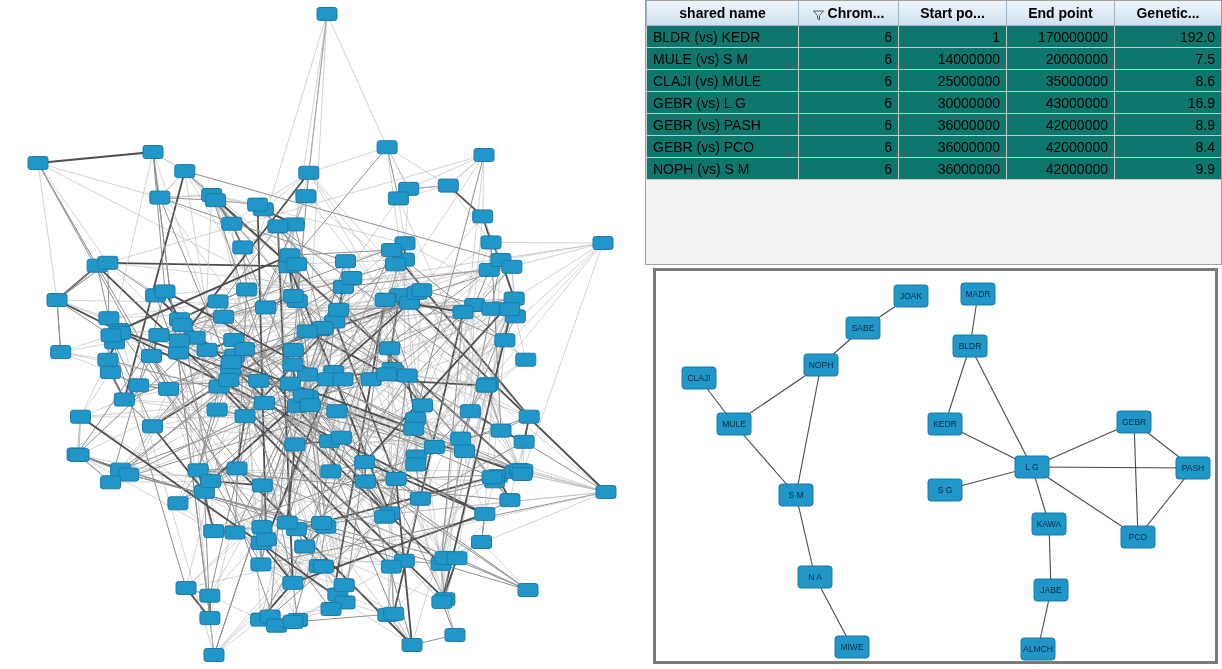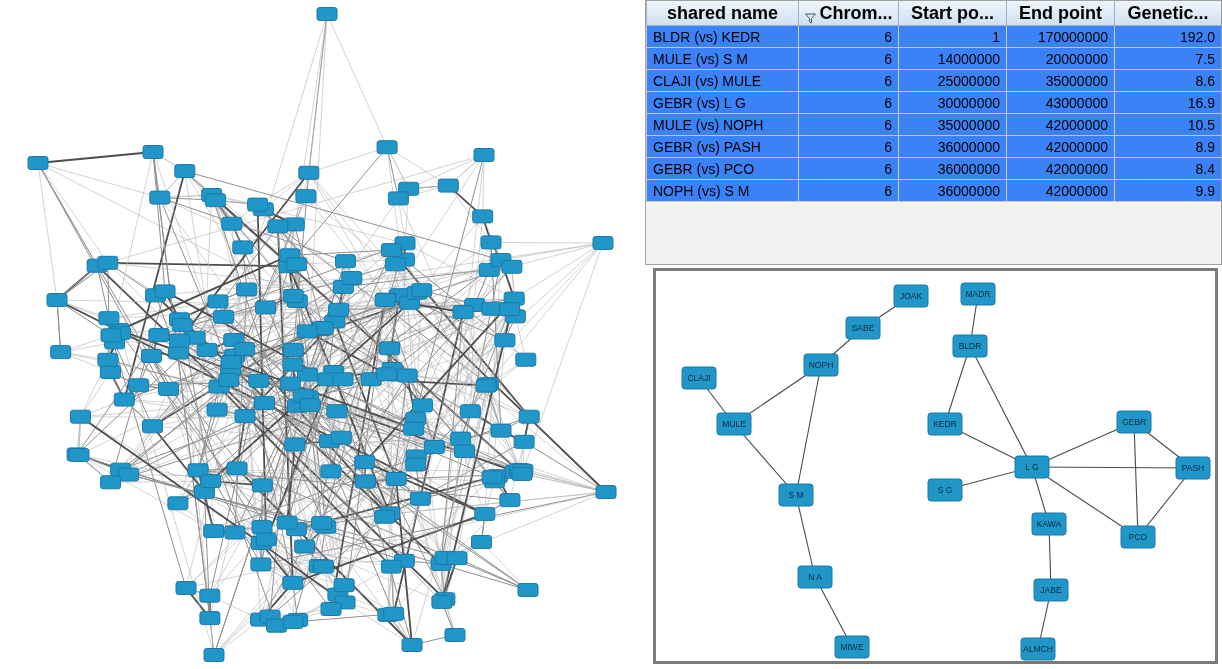--- a/index.html
+++ b/index.html
@@ -49,38 +49,38 @@
     font-size: 14px;
     color: #000;
   }
   #table-panel .tbl th {
     background: #d9e7f2;
     background: linear-gradient(#eef5fb, #cfe0ef);
     border: 1px solid #9bb4c8;
     border-top: none;
     height: 24px;
     font-weight: bold;
-    font-size: 18px;
+    font-size: 14px;
     padding: 0 6px;
     text-align: center;
     white-space: nowrap;
     overflow: hidden;
   }
   #table-panel .tbl th .hdr-inner {
     display: flex;
     align-items: center;
     justify-content: center;
     gap: 4px;
   }
   #table-panel .tbl th.col-name { text-align: center; }
   #table-panel .tbl td {
     border: 1px solid #c8c8c8;
     height: 21px;
     padding: 0 6px;
-    background: #3b82f6;
+    background: #0f766e;
     white-space: nowrap;
     overflow: hidden;
   }
   #table-panel .tbl td.num { text-align: right; }
   #table-panel .tbl td.name { text-align: left; }
   .filter-icon { display: inline-block; width: 11px; height: 11px; }
 
   
   #small-network {
     position: absolute;
@@ -1917,27 +1917,20 @@
             <td class="num">8.6</td>
           </tr>
           <tr>
             <td class="name">GEBR (vs) L G</td>
             <td class="num">6</td>
             <td class="num">30000000</td>
             <td class="num">43000000</td>
             <td class="num">16.9</td>
           </tr>
           <tr>
-            <td class="name">MULE (vs) NOPH</td>
-            <td class="num">6</td>
-            <td class="num">35000000</td>
-            <td class="num">42000000</td>
-            <td class="num">10.5</td>
-          </tr>
-          <tr>
             <td class="name">GEBR (vs) PASH</td>
             <td class="num">6</td>
             <td class="num">36000000</td>
             <td class="num">42000000</td>
             <td class="num">8.9</td>
           </tr>
           <tr>
             <td class="name">GEBR (vs) PCO</td>
             <td class="num">6</td>
             <td class="num">36000000</td>

